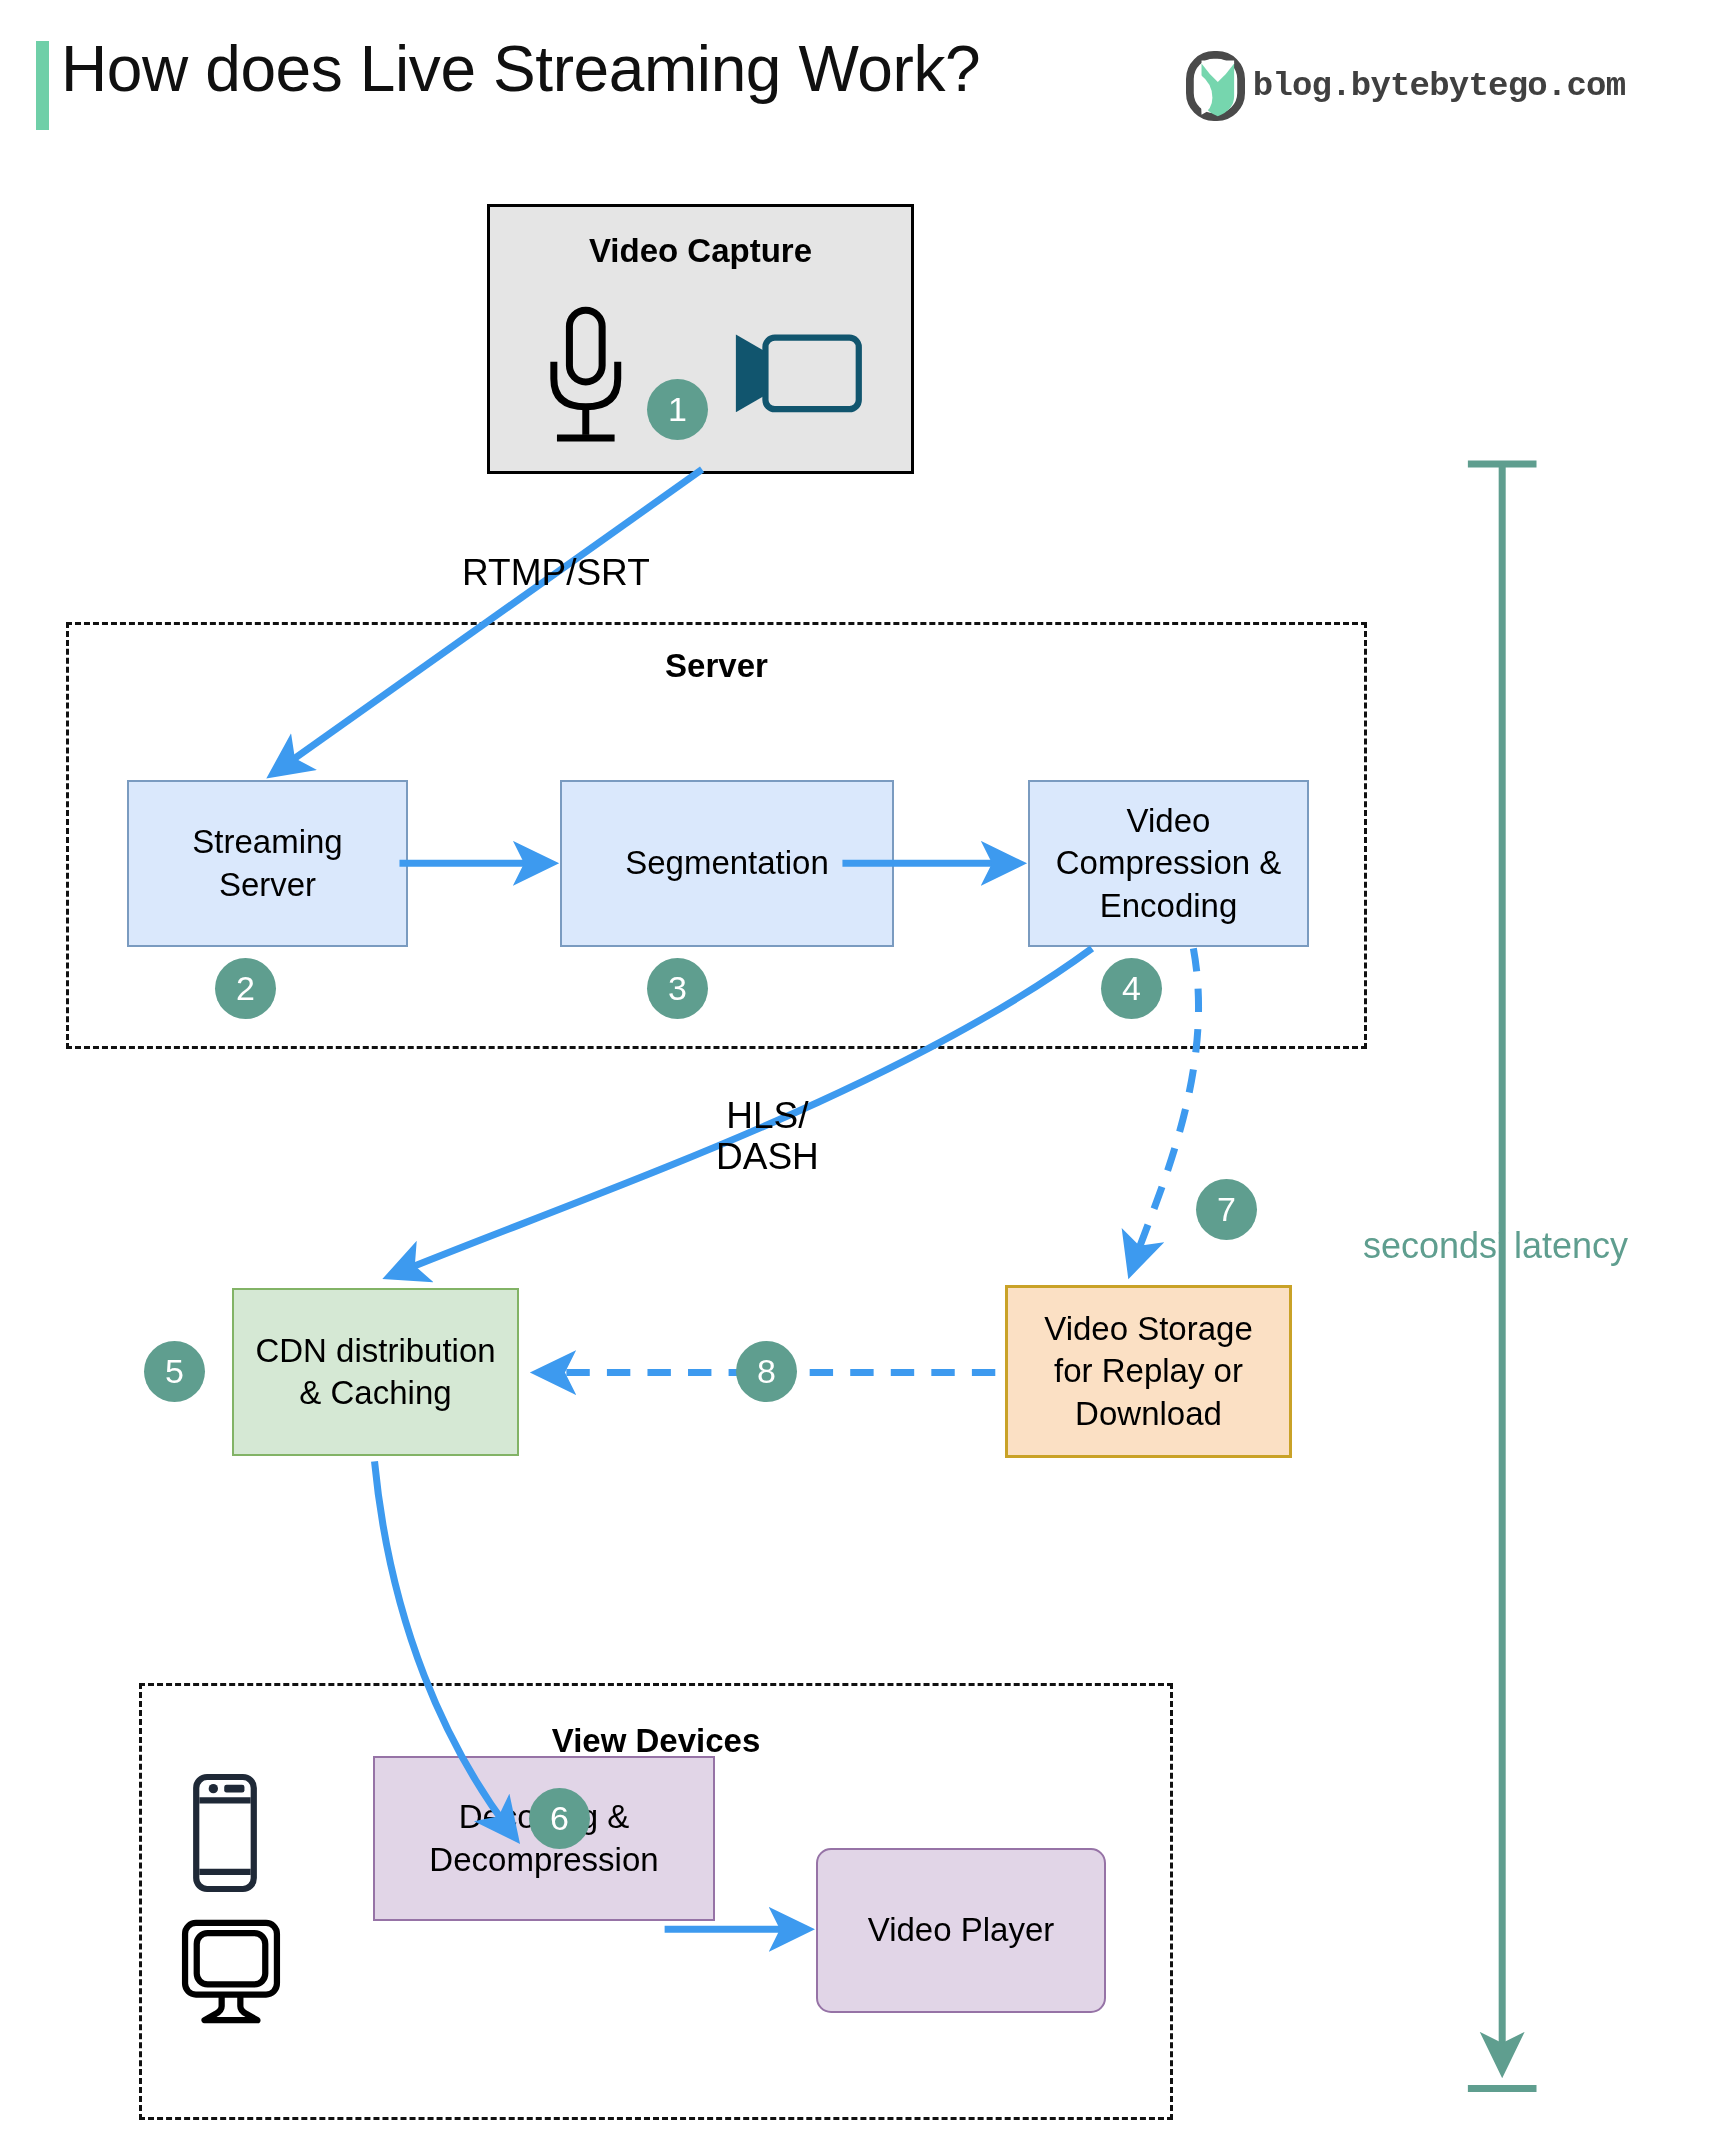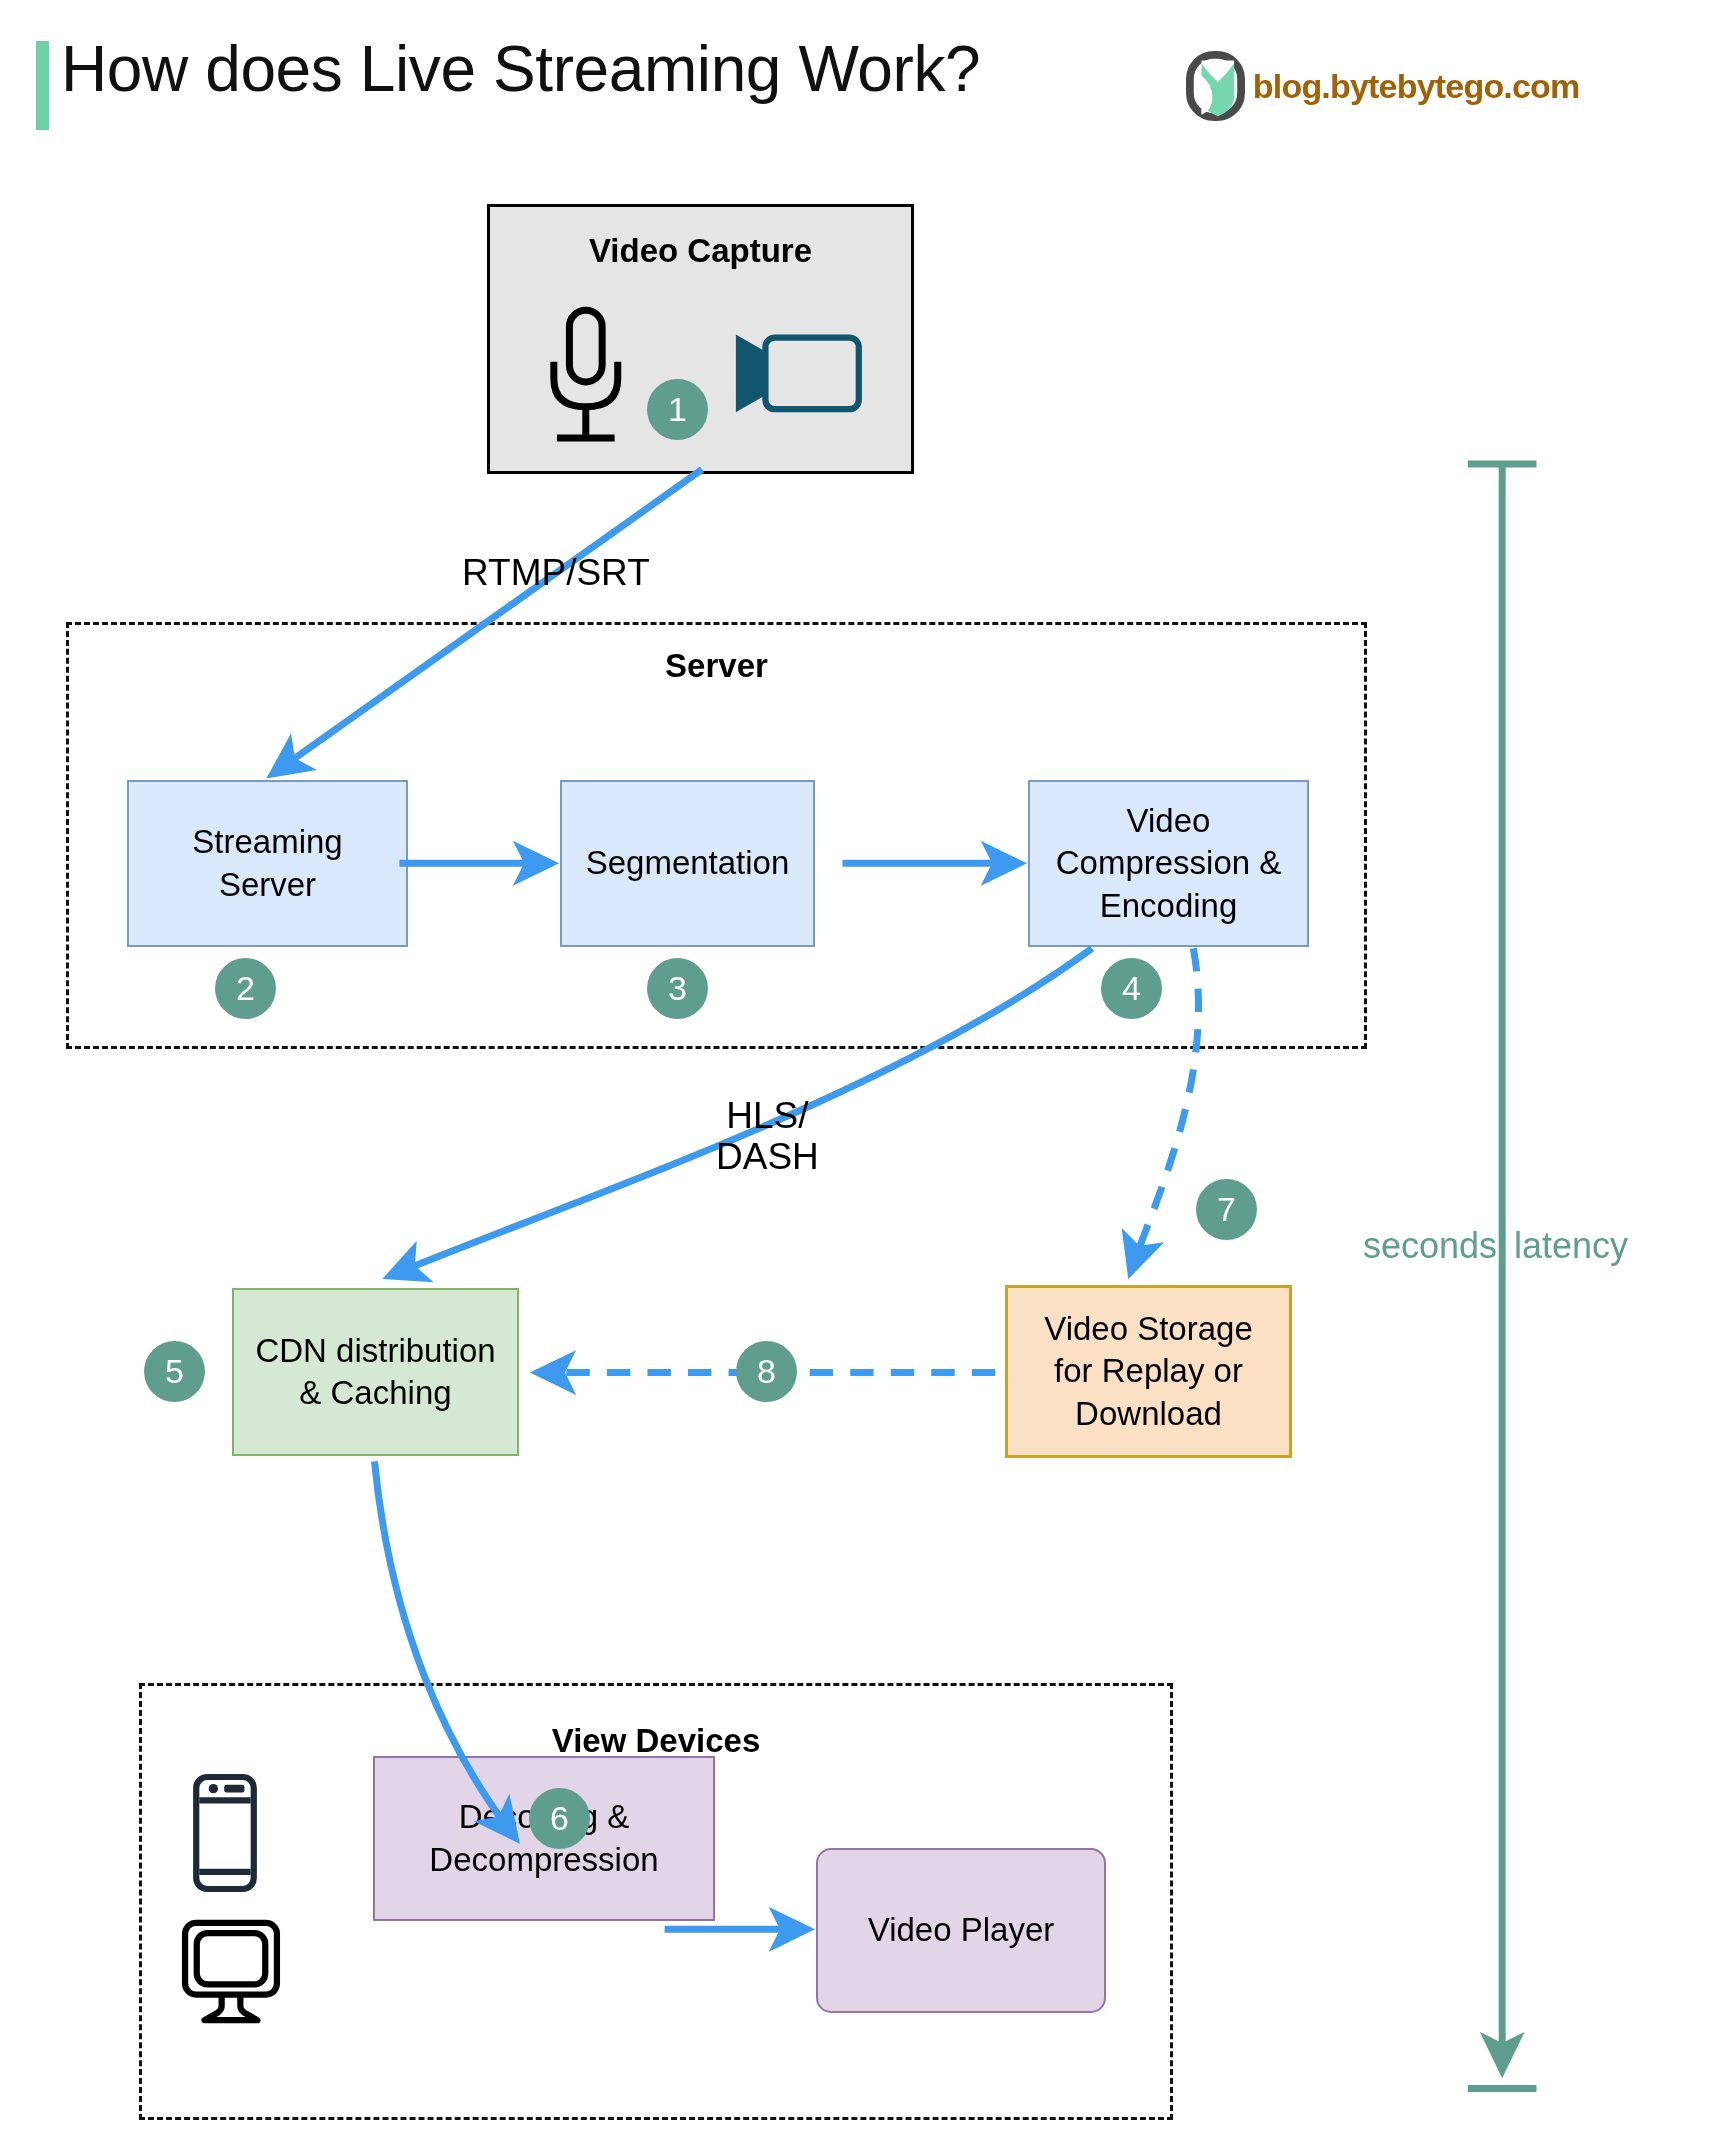--- a/index.html
+++ b/index.html
@@ -9,22 +9,22 @@
   #canvas{position:absolute;left:0;top:0;width:1734px;height:2129px;}
 
   
   .accent-bar{position:absolute;left:36px;top:41px;width:12.5px;height:89px;
               background:#6FCFA8;}
   .page-title{position:absolute;left:61px;top:37px;font-size:64px;
               font-weight:400;letter-spacing:-0.4px;white-space:nowrap;
               color:#101010;line-height:1.0;}
   .brand{position:absolute;left:1186px;top:51px;display:flex;align-items:center;gap:7.8px;}
   .brand-logo{width:59px;height:70px;position:relative;}
-  .brand-text{font-size:34px;font-weight:700;color:#a16207;
-              font-family:Liberation Sans, sans-serif;letter-spacing:-0.8px;white-space:nowrap;}
+  .brand-text{font-size:34px;font-weight:700;color:#404040;
+              font-family:Liberation Mono, monospace;letter-spacing:-0.8px;white-space:nowrap;}
 
   
   .group{position:absolute;border:3.9px dashed #111;background:transparent;}
   .group-title{position:absolute;width:100%;text-align:center;
                font-size:33px;font-weight:700;color:#000;}
 
   
   .solidbox{position:absolute;border:3.9px solid #000;background:#e5e5e5;}
 
   
@@ -92,21 +92,21 @@
 
   <div class="group" style="left:66px;top:622px;width:1295px;height:421px;">
     <div class="group-title" style="top:22px;">Server</div>
   </div>
 
   <div class="node blue" style="left:127px;top:780px;width:281px;height:167px;">
     <span style="white-space:pre-line;">Streaming
 Server</span>
   </div>
 
-  <div class="node blue" style="left:560px;top:780px;width:255px;height:167px;">
+  <div class="node blue" style="left:560px;top:780px;width:334px;height:167px;">
     <span style="white-space:pre-line;">Segmentation</span>
   </div>
 
   <div class="node green" style="left:232px;top:1288px;width:287px;height:168px;">
     <span style="white-space:pre-line;">CDN distribution
 &amp; Caching</span>
   </div>
 
   <div class="node blue" style="left:1028px;top:780px;width:281px;height:167px;">
     <span style="white-space:pre-line;">Video

